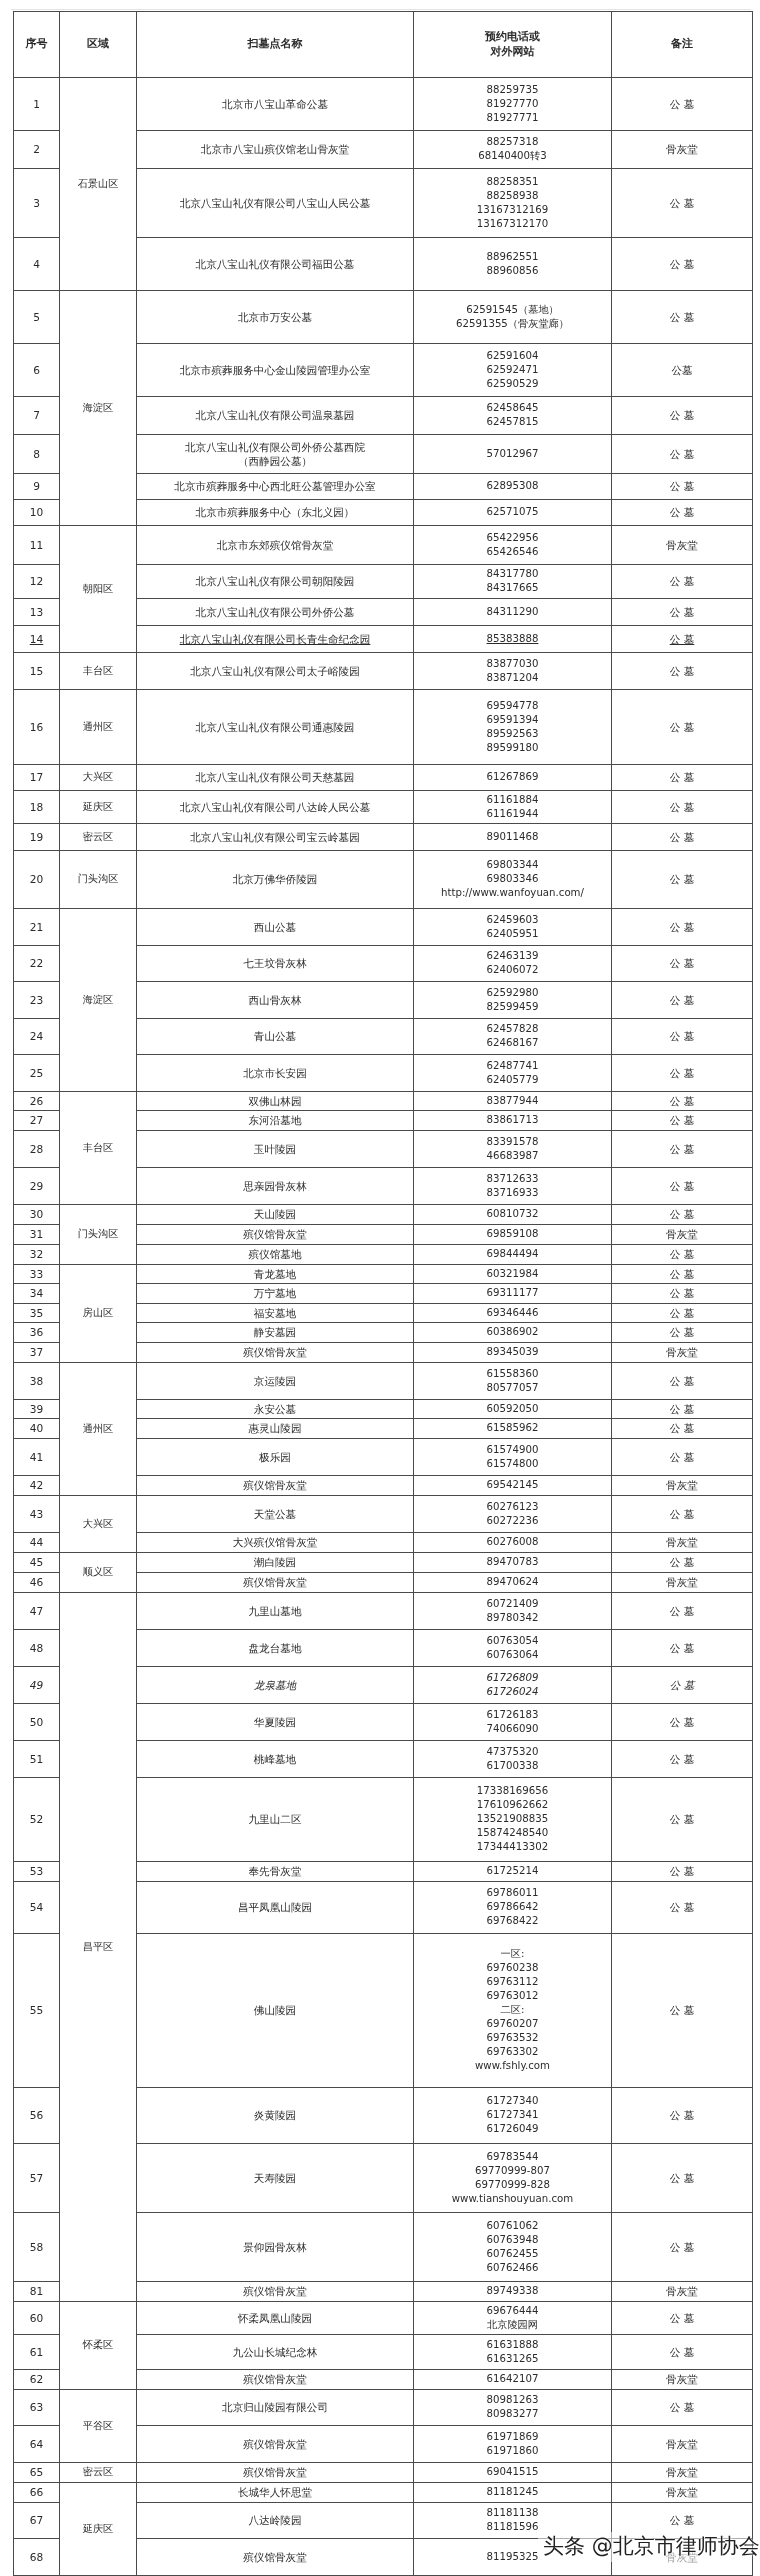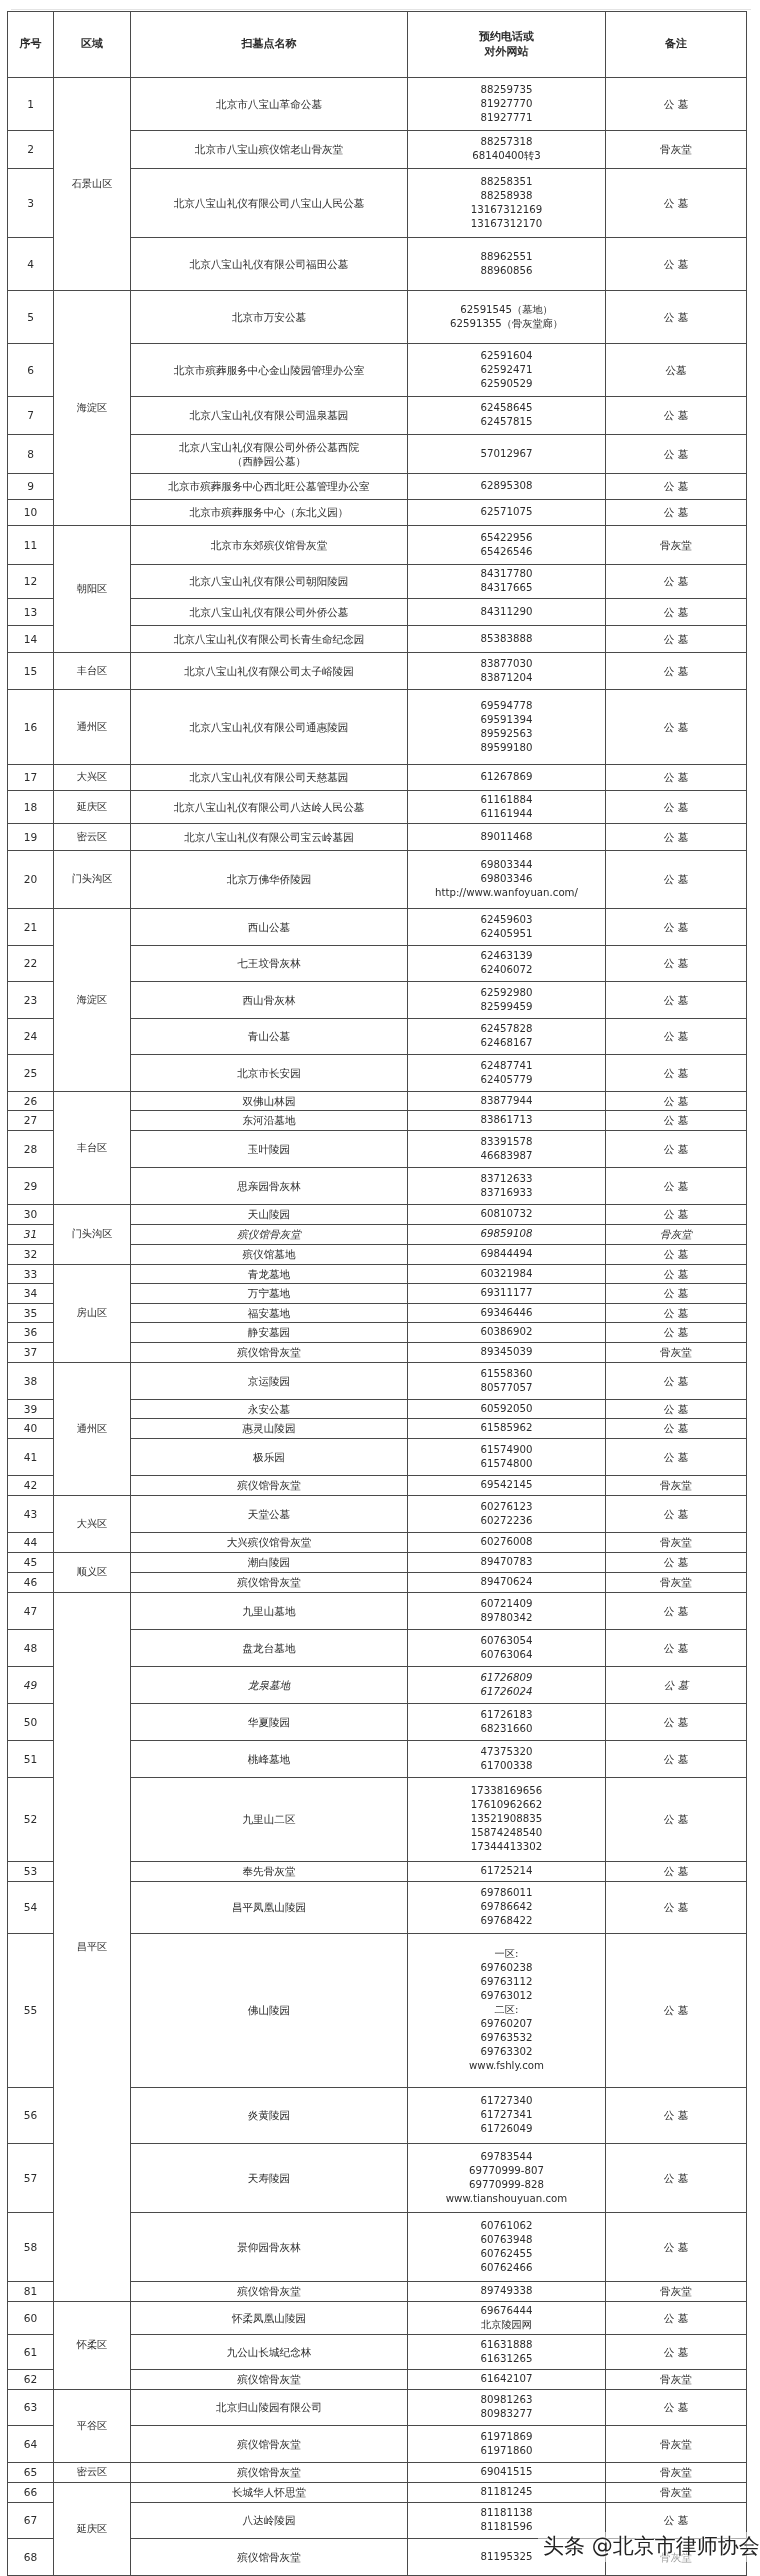--- a/index.html
+++ b/index.html
@@ -1,19 +1,19 @@
 <!DOCTYPE html>
 <html style="font-size:11.3px"><head>
 <meta charset="utf-8">
 <style>
   html, body { margin: 0; padding: 0; background: #ffffff; }
   body { width: 760px; height: 2576px; position: relative; overflow: hidden;
          font-family: "DejaVu Sans", "Liberation Sans", sans-serif; color: #2b2b2b; }
   .topline { position: absolute; left: 11.3px; top: 9.1px; width: 740px; height: 1.4px; background: #e4e4e4; }
-  table.grid { position: absolute; left: 7px; top: 10.6px; width: 738px;
+  table.grid { position: absolute; left: 13px; top: 10.6px; width: 738px;
                border-collapse: collapse; table-layout: fixed; }
   table.grid td, table.grid th { border: 0.7px solid #4a4a4a; text-align: center; vertical-align: middle;
                padding: 0 2.8px; font-size: 10.2px; line-height: 14px; box-sizing: border-box; overflow: hidden; }
   table.grid th { font-weight: bold; font-size: 11px; line-height: 15.5px; border-bottom: 1.4px solid #4a4a4a; }
   table.grid td.c-no { font-size: 10.6px; }
   table.grid td.c-name { font-size: 10.6px; }
   table.grid td.c-note { font-size: 10.6px; }
   .line { display: block; white-space: nowrap; }
   .watermark { position: absolute; left: 543px; top: 2534px; font-size: 21px; line-height: 24px;
                color: #222; white-space: nowrap; letter-spacing: 0px;
@@ -186,21 +186,21 @@
       <tr style="height: 27px;">
         <td class="c-no">13</td>
         <td class="c-name">
           <span class="line">北京八宝山礼仪有限公司外侨公墓</span>
         </td>
         <td class="c-contact">
           <span class="line">84311290</span>
         </td>
         <td class="c-note" style="white-space: pre;">公 墓</td>
       </tr>
-      <tr style="height: 27px;">
+      <tr style="height: 27px; text-decoration: underline;">
         <td class="c-no">14</td>
         <td class="c-name">
           <span class="line">北京八宝山礼仪有限公司长青生命纪念园</span>
         </td>
         <td class="c-contact">
           <span class="line">85383888</span>
         </td>
         <td class="c-note" style="white-space: pre;">公 墓</td>
       </tr>
       <tr style="height: 37px;">
@@ -379,21 +379,21 @@
         <td class="c-no">30</td>
         <td class="c-district" rowspan="3">门头沟区</td>
         <td class="c-name">
           <span class="line">天山陵园</span>
         </td>
         <td class="c-contact">
           <span class="line">60810732</span>
         </td>
         <td class="c-note" style="white-space: pre;">公 墓</td>
       </tr>
-      <tr style="height: 20px; font-style: italic;">
+      <tr style="height: 20px;">
         <td class="c-no">31</td>
         <td class="c-name">
           <span class="line">殡仪馆骨灰堂</span>
         </td>
         <td class="c-contact">
           <span class="line">69859108</span>
         </td>
         <td class="c-note" style="white-space: pre;">骨灰堂</td>
       </tr>
       <tr style="height: 20px;">
@@ -587,21 +587,21 @@
         </td>
         <td class="c-note" style="white-space: pre;">公 墓</td>
       </tr>
       <tr style="height: 37px;">
         <td class="c-no">50</td>
         <td class="c-name">
           <span class="line">华夏陵园</span>
         </td>
         <td class="c-contact">
           <span class="line">61726183</span>
-          <span class="line">68231660</span>
+          <span class="line">74066090</span>
         </td>
         <td class="c-note" style="white-space: pre;">公 墓</td>
       </tr>
       <tr style="height: 37px;">
         <td class="c-no">51</td>
         <td class="c-name">
           <span class="line">桃峰墓地</span>
         </td>
         <td class="c-contact">
           <span class="line">47375320</span>

